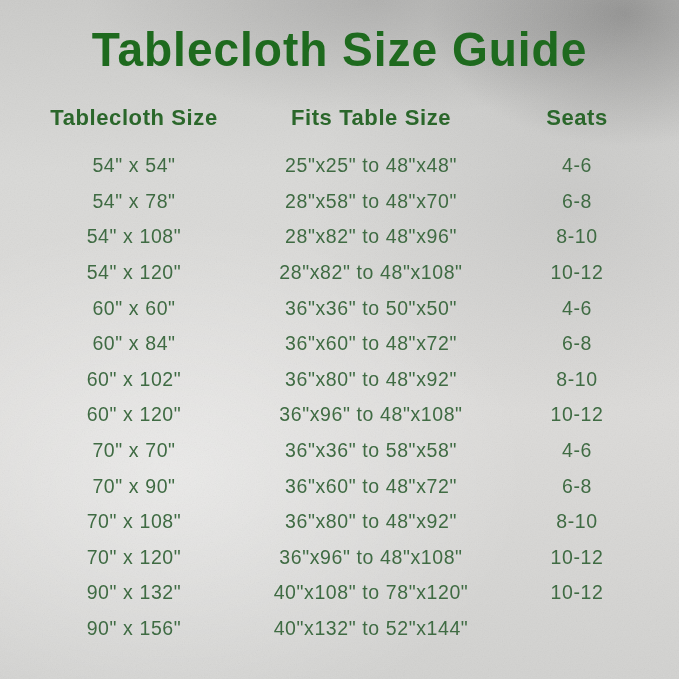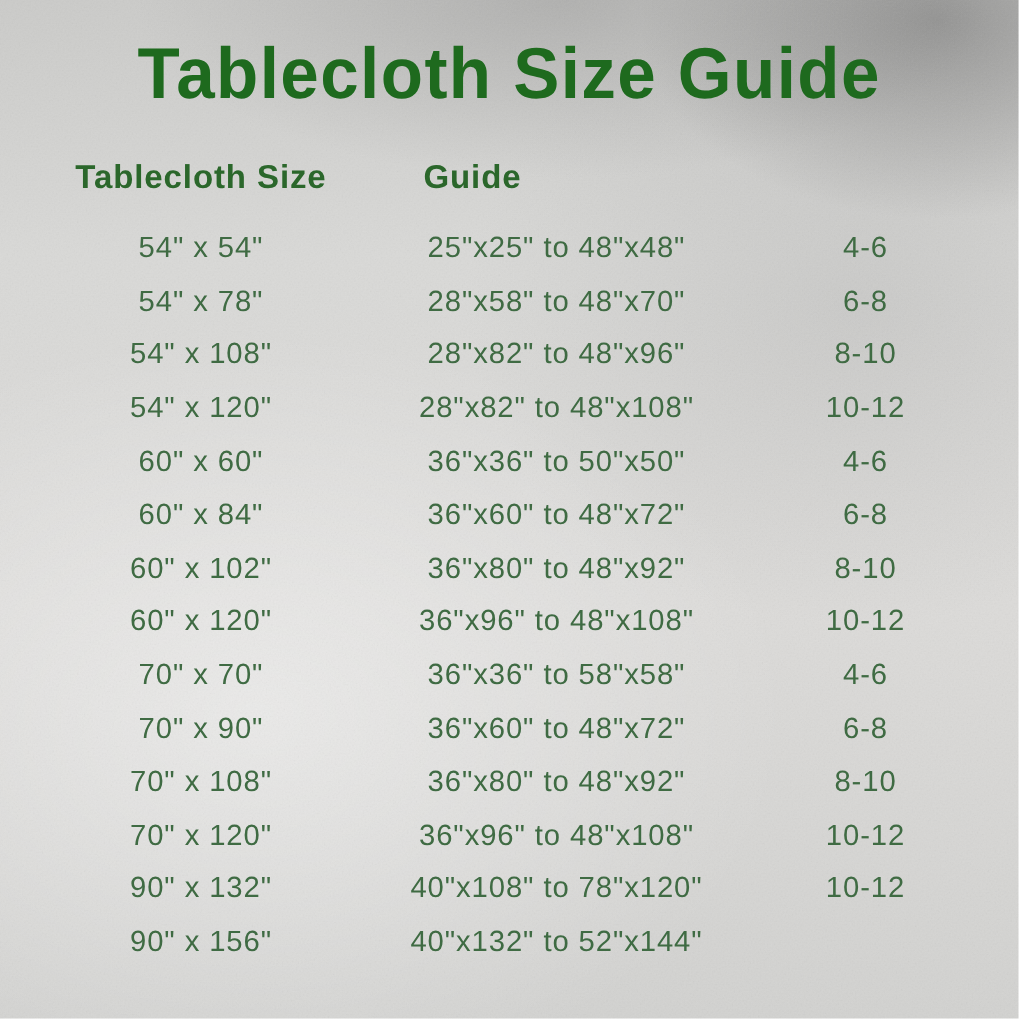--- a/index.html
+++ b/index.html
@@ -76,21 +76,22 @@
     <feTurbulence type="fractalNoise" baseFrequency="0.85" numOctaves="2" stitchTiles="stitch"></feTurbulence>
     <feColorMatrix type="saturate" values="0"></feColorMatrix>
   </filter>
   <rect width="100%" height="100%" filter="url(#grain)" opacity="0.10"></rect>
 </svg>
 
 <div class="title">Tablecloth Size Guide</div>
 
 <div class="header-row">
   <span class="hcell c1">Tablecloth Size</span>
-  <span class="hcell c3">Guide</span>
+  <span class="hcell c2">Fits Table Size</span>
+  <span class="hcell c3">Seats</span>
 </div>
 
 <div class="table-body">
     <div class="row">
       <span class="cell c1">54" x 54"</span>
       <span class="cell c2">25"x25" to 48"x48"</span>
       <span class="cell c3">4-6</span>
     </div>
     <div class="row">
       <span class="cell c1">54" x 78"</span>

